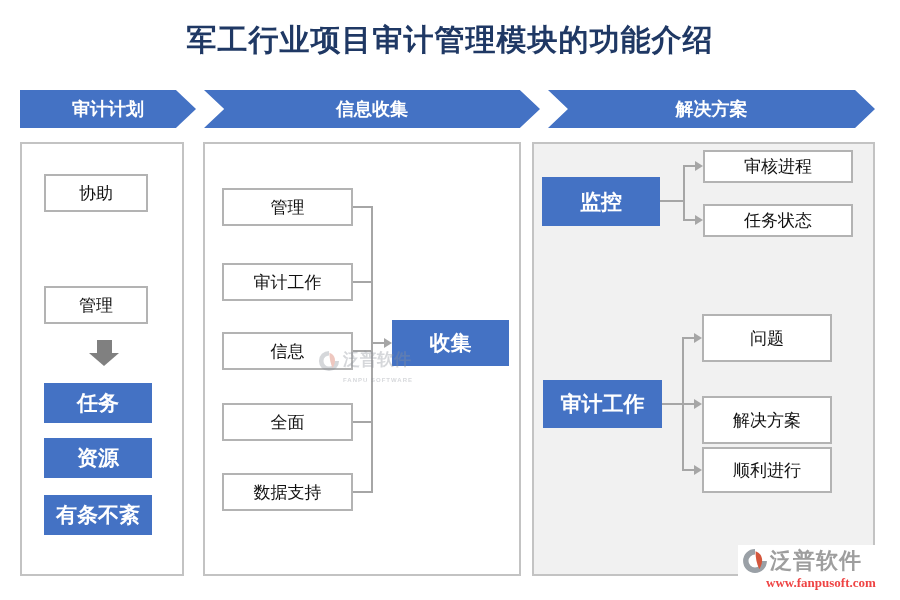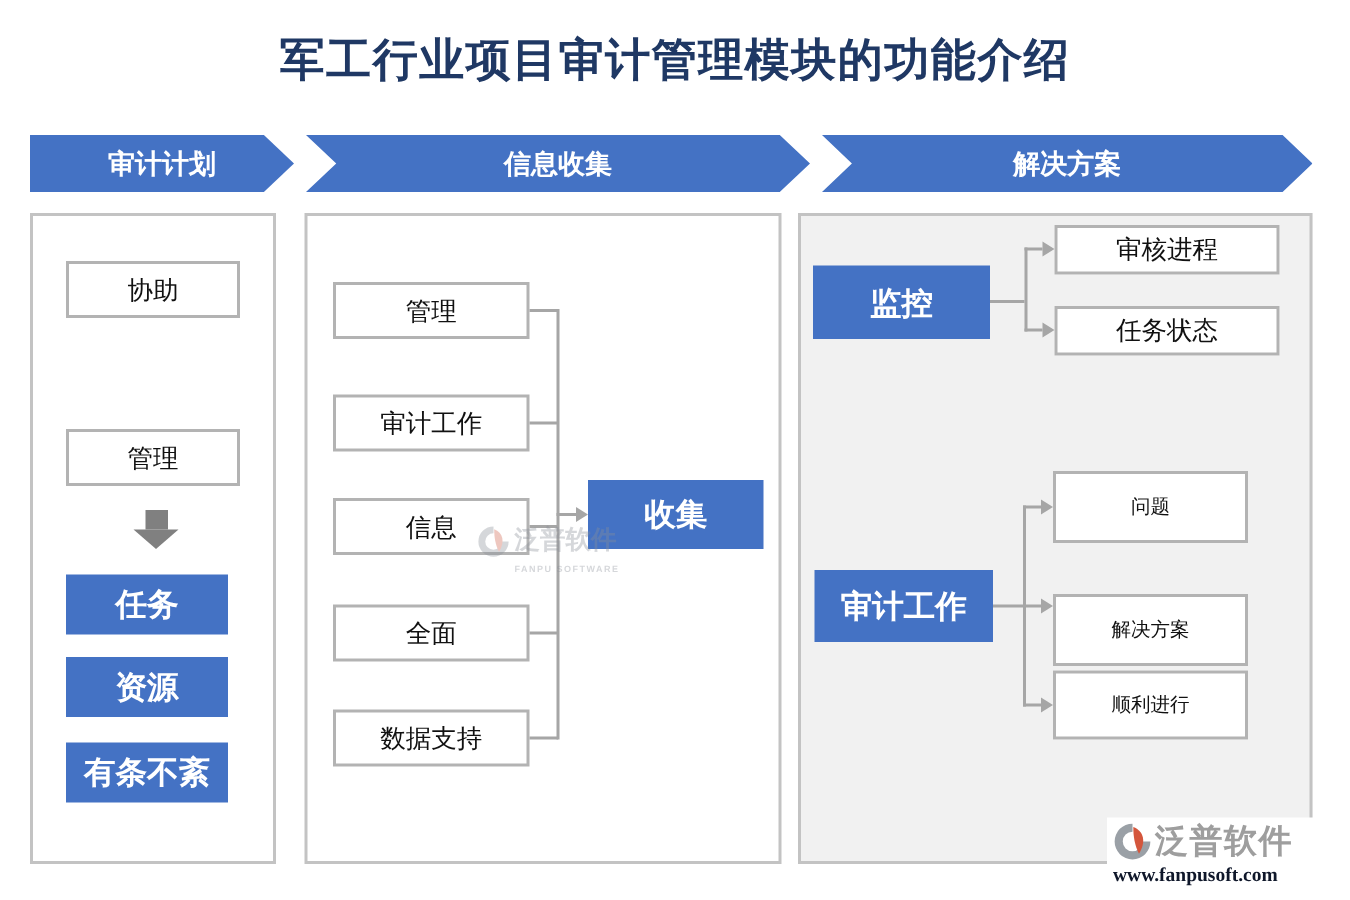--- a/index.html
+++ b/index.html
@@ -23,53 +23,53 @@
   .panel2{left:203px;width:318px;}
   .panel3{left:532px;width:343px;background:#f1f1f1;}
 
   
   .wbox{position:absolute;background:#fff;border:2px solid #b3b3b3;box-sizing:border-box;
         display:flex;align-items:center;justify-content:center;font-size:17px;color:#111;}
   .bbox{position:absolute;background:#4472c4;display:flex;align-items:center;justify-content:center;
         font-size:21px;font-weight:bold;color:#fff;}
 
   
-  .c1{left:44px;width:116px;height:38px;}
+  .c1{left:44px;width:104px;height:38px;}
   .c1b{left:44px;width:108px;height:40px;}
 
   .da-stem{position:absolute;left:97px;top:340px;width:15px;height:13px;background:#808080;}
   .da-head{position:absolute;left:89px;top:353px;width:0;height:0;
            border-left:15px solid transparent;border-right:15px solid transparent;
            border-top:13px solid #808080;}
 
   
   .c2{left:222px;width:131px;height:38px;}
 
   
   .hl{position:absolute;height:2px;background:#a6a6a6;}
   .vl{position:absolute;width:2px;background:#a6a6a6;}
   .ah{position:absolute;width:0;height:0;border-top:5px solid transparent;
       border-bottom:5px solid transparent;border-left:8px solid #a6a6a6;}
 
   
   .c3a{left:703px;width:150px;height:33px;font-size:17px;}
-  .c3b{left:702px;width:130px;height:46px;font-size:13px;}
+  .c3b{left:702px;width:130px;height:46px;font-size:17px;}
 
   
   .wm{position:absolute;left:318px;top:350px;opacity:.35;display:flex;align-items:flex-start;gap:3px;
       font-family:"Liberation Sans","DejaVu Sans",sans-serif;}
   .wm .wm-txt{color:#8a8f98;font-size:17px;font-weight:bold;line-height:20px;}
   .wm .wm-sub{display:block;color:#8a8f98;font-size:6px;letter-spacing:1px;}
 
   
   .logo{position:absolute;left:738px;top:545px;width:158px;background:#fff;padding:1px 2px 0 4px;
         font-family:"Liberation Sans","DejaVu Sans",sans-serif;}
   .logo-row{display:flex;align-items:center;gap:2px;}
   .logo-brand{color:#9e9e9e;font-size:22px;font-weight:bold;letter-spacing:1px;}
-  .logo-url{color:#0f172a;font-size:13px;font-weight:bold;text-align:left;margin-top:-1px;
+  .logo-url{color:#ef4444;font-size:13px;font-weight:bold;text-align:center;margin-top:-1px;
             font-family:"Liberation Serif","DejaVu Serif",serif;}
 </style>
 </head>
 <body>
 
 <div class="canvas">
 
   <div class="title">军工行业项目审计管理模块的功能介绍</div>
 
   <div class="stage stage1">审计计划</div>

